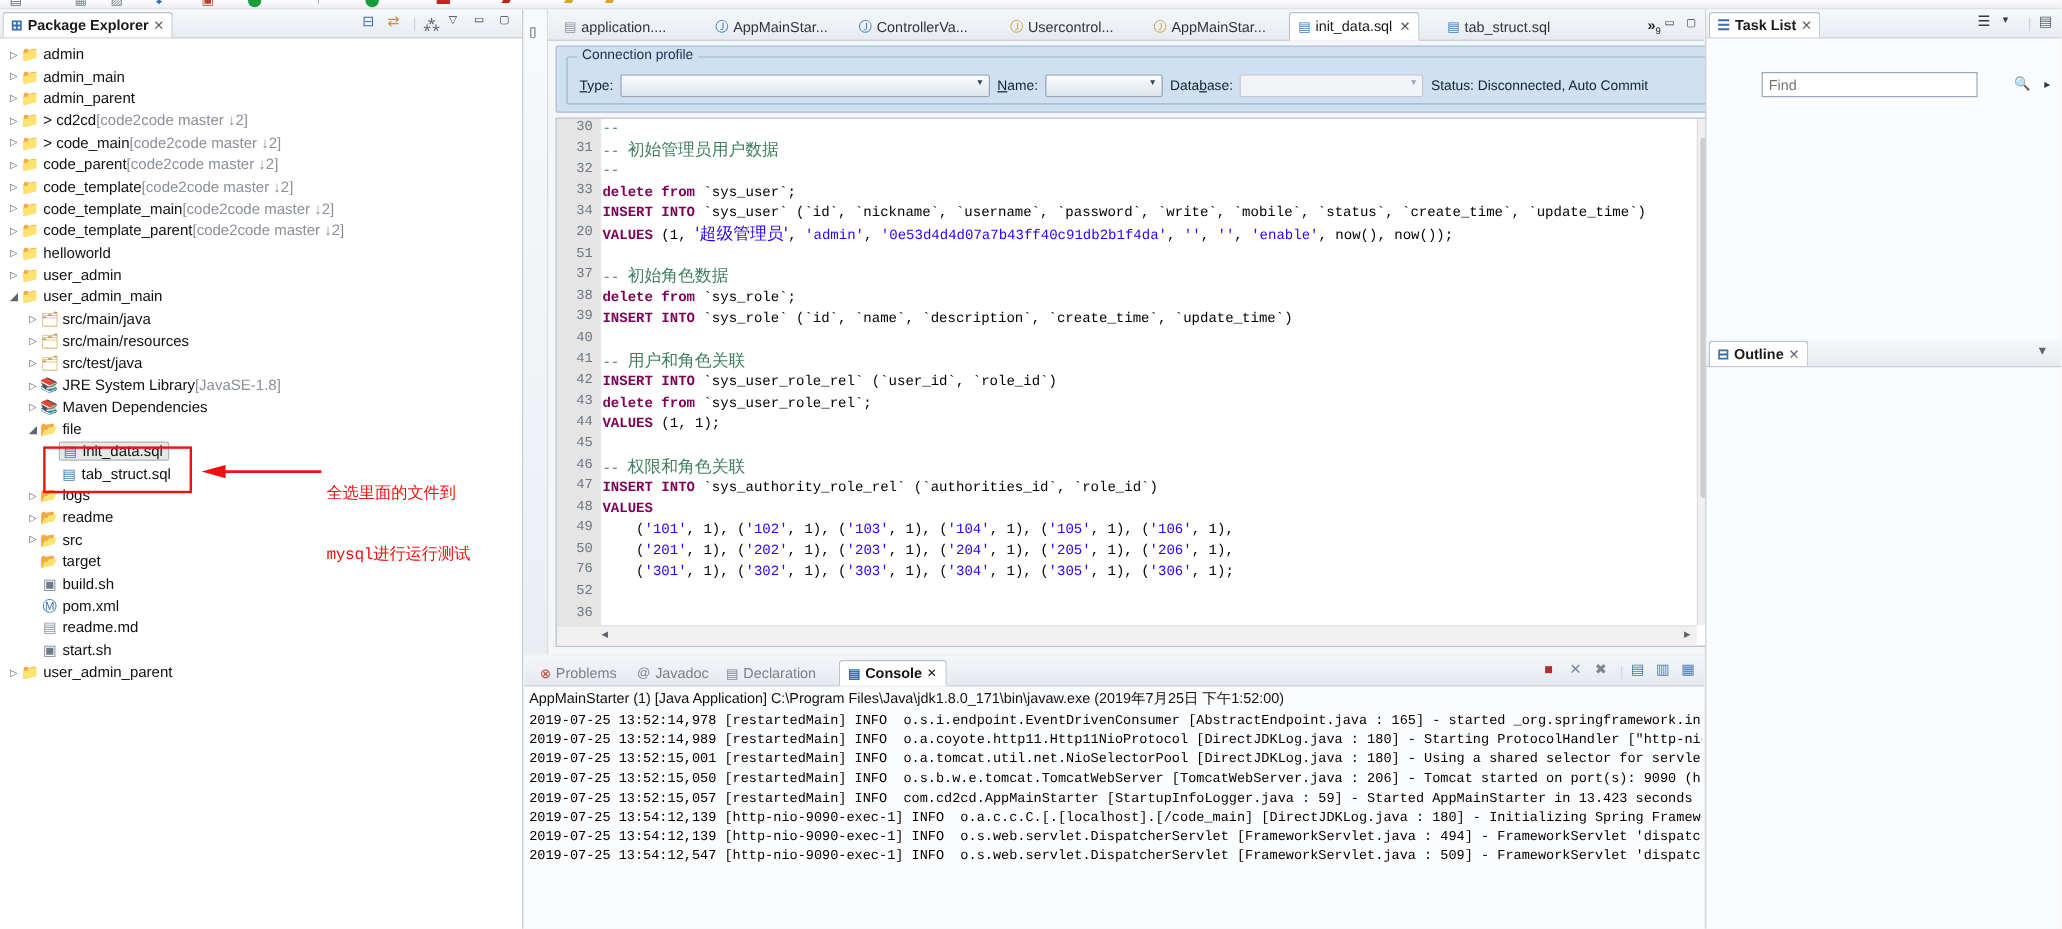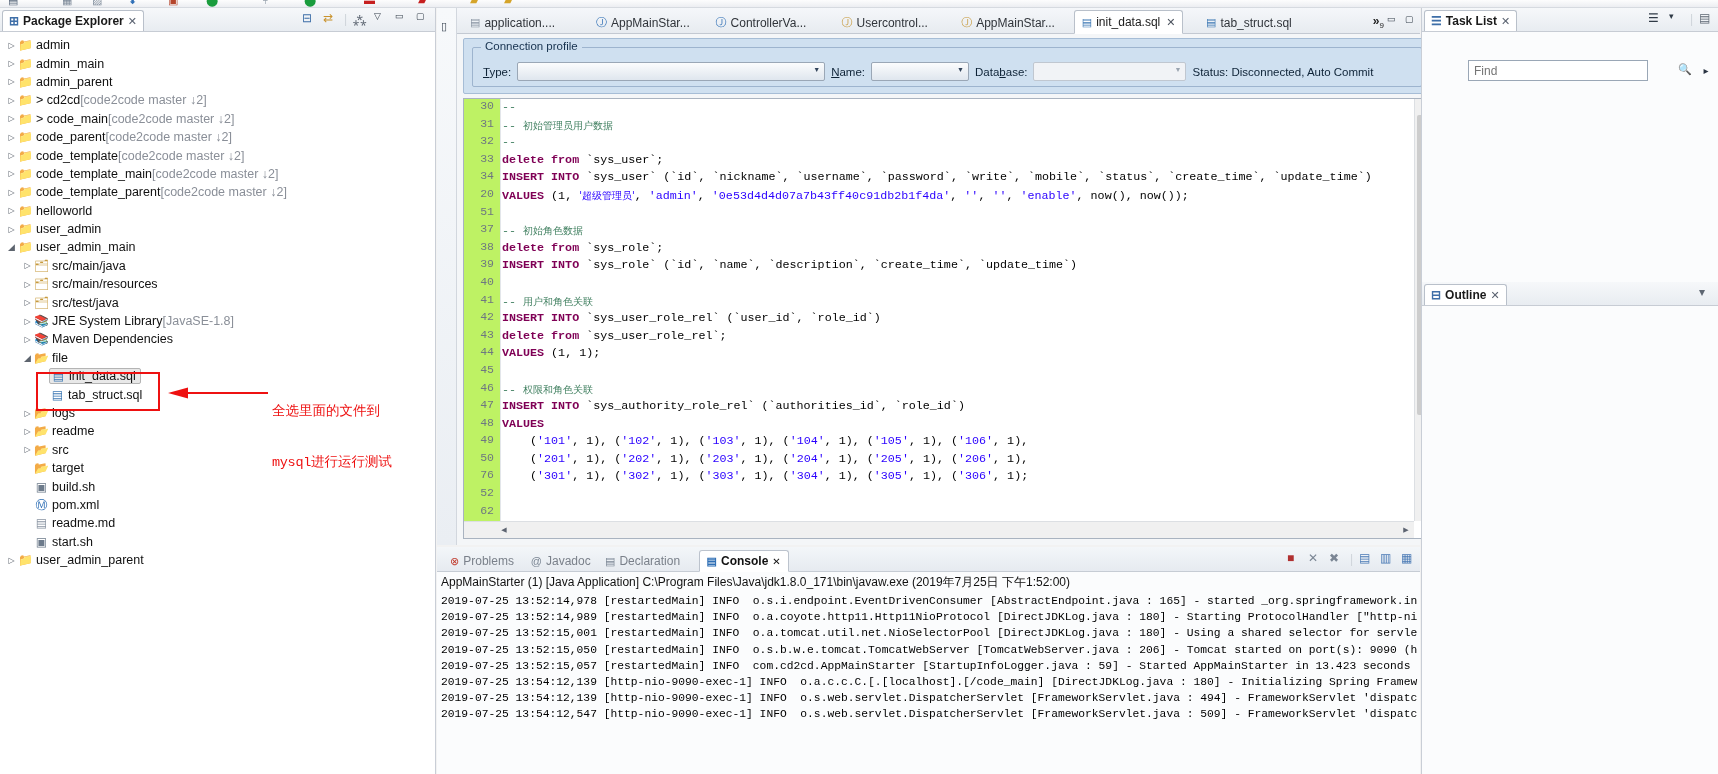--- a/index.html
+++ b/index.html
@@ -111,30 +111,30 @@
            border: 1px solid #9aa7b6; border-radius: 2px; position: relative; }
   .combo::after { content: "\25BC"; position: absolute; right: 4px; top: 3px; font-size: 7px; color: #31435a; }
   .combo.disabled { background: #f1f3f6; border-color: #c0c7d0; }
   .combo.disabled::after { color: #9aa4b0; }
 
   
   #code-wrap { position: absolute; left: 6px; top: 90px; width: 968px; height: 441px;
                background: #ffffff; border: 1px solid #a9b3c0; }
   #code-scroll { position: absolute; left: 0; top: 0; right: 16px; bottom: 17px; overflow: hidden;
                  background: #ffffff; }
-  #gutter { position: absolute; left: 0; top: 0; width: 36px; bottom: 0; background: #bef264; }
+  #gutter { position: absolute; left: 0; top: 0; width: 36px; bottom: 0; background: #e5e5e5; }
   #gutter .gl { height: 17.6px; text-align: right; padding-right: 6px;
                 font-family: "Liberation Mono", monospace; font-size: 11.5px; color: #6e7781; }
   #codelines { position: absolute; left: 38px; top: 0; right: 0; bottom: 0; }
   .cl { height: 17.6px; white-space: pre; font-family: "Liberation Mono", monospace;
         font-size: 11.7px; line-height: 17.6px; color: #000; }
   .k  { color: #7f0055; font-weight: bold; }
   .s  { color: #2a00ff; }
   .c  { color: #3f7f5f; }
-  .cjk { font-family: "DejaVu Sans", sans-serif; font-size: 10px; }
+  .cjk { font-family: "DejaVu Sans", sans-serif; font-size: 14px; }
   .vbar { position: absolute; left: 36px; top: 0; bottom: 0; width: 1px; background: #e3e6ea; }
 
   .scroll-v { position: absolute; right: 0; top: 0; bottom: 17px; width: 16px;
               background: #f0f0f0; border-left: 1px solid #dcdfe3; }
   .scroll-v .thumb { position: absolute; left: 2px; right: 2px; top: 16px; height: 300px;
                      background: #cdcdcd; border-radius: 2px; }
   .sc-arrow { position: absolute; left: 0; width: 16px; height: 16px; text-align: center;
               font-size: 7px; line-height: 16px; color: #5c6370; }
   .scroll-h { position: absolute; left: 0; right: 16px; bottom: 0; height: 17px;
               background: #f0f0f0; border-top: 1px solid #dcdfe3; }
@@ -510,21 +510,21 @@
             <div class="gl">43</div>
             <div class="gl">44</div>
             <div class="gl">45</div>
             <div class="gl">46</div>
             <div class="gl">47</div>
             <div class="gl">48</div>
             <div class="gl">49</div>
             <div class="gl">50</div>
             <div class="gl">76</div>
             <div class="gl">52</div>
-            <div class="gl">62</div>
+            <div class="gl">36</div>
           </div>
         <div class="vbar"></div>
         <div id="codelines">
             <div class="cl"><span class="c">--</span></div>
             <div class="cl"><span class="c">-- </span><span class="c cjk">初始管理员用户数据</span></div>
             <div class="cl"><span class="c">--</span></div>
             <div class="cl"><span class="k">delete from </span><span class="">`sys_user`;</span></div>
             <div class="cl"><span class="k">INSERT INTO </span><span class="">`sys_user` (`id`, `nickname`, `username`, `password`, `write`, `mobile`, `status`, `create_time`, `update_time`)</span></div>
             <div class="cl"><span class="k">VALUES </span><span class="">(1, </span><span class="s cjk">'超级管理员'</span><span class="">, </span><span class="s">'admin'</span><span class="">, </span><span class="s">'0e53d4d4d07a7b43ff40c91db2b1f4da'</span><span class="">, </span><span class="s">''</span><span class="">, </span><span class="s">''</span><span class="">, </span><span class="s">'enable'</span><span class="">, now(), now());</span></div>
             <div class="cl"><span class=""></span></div>

